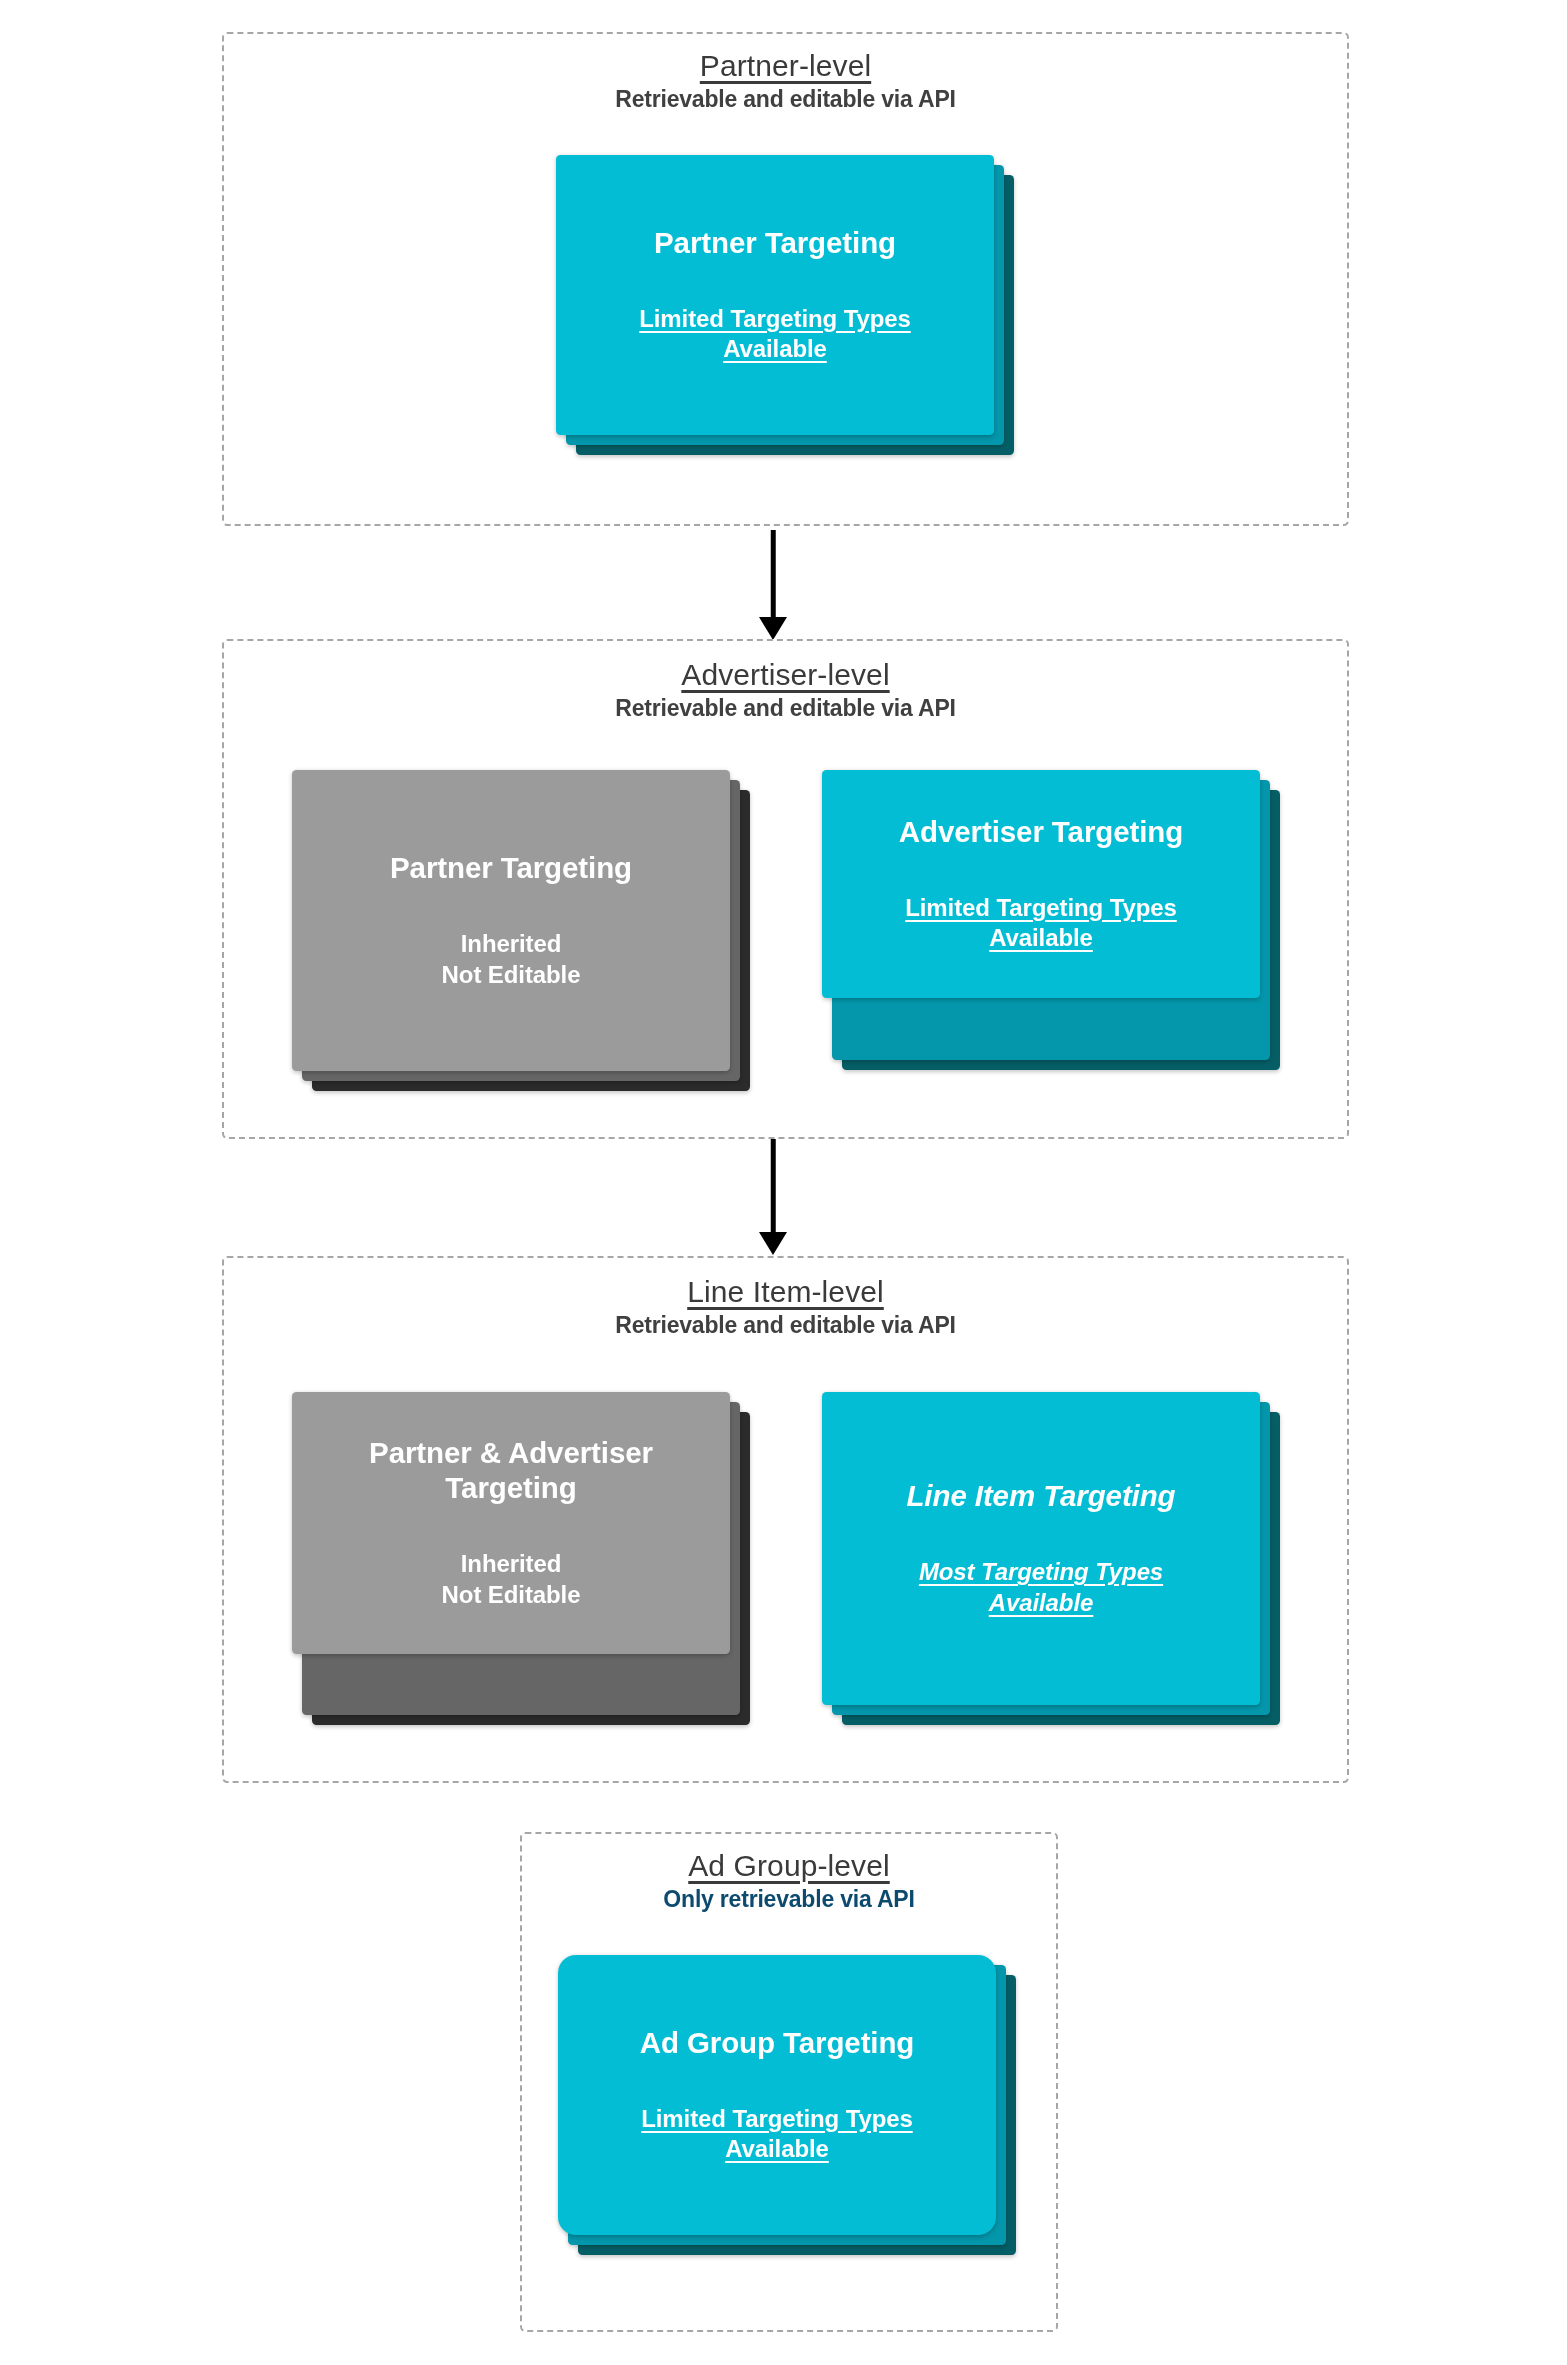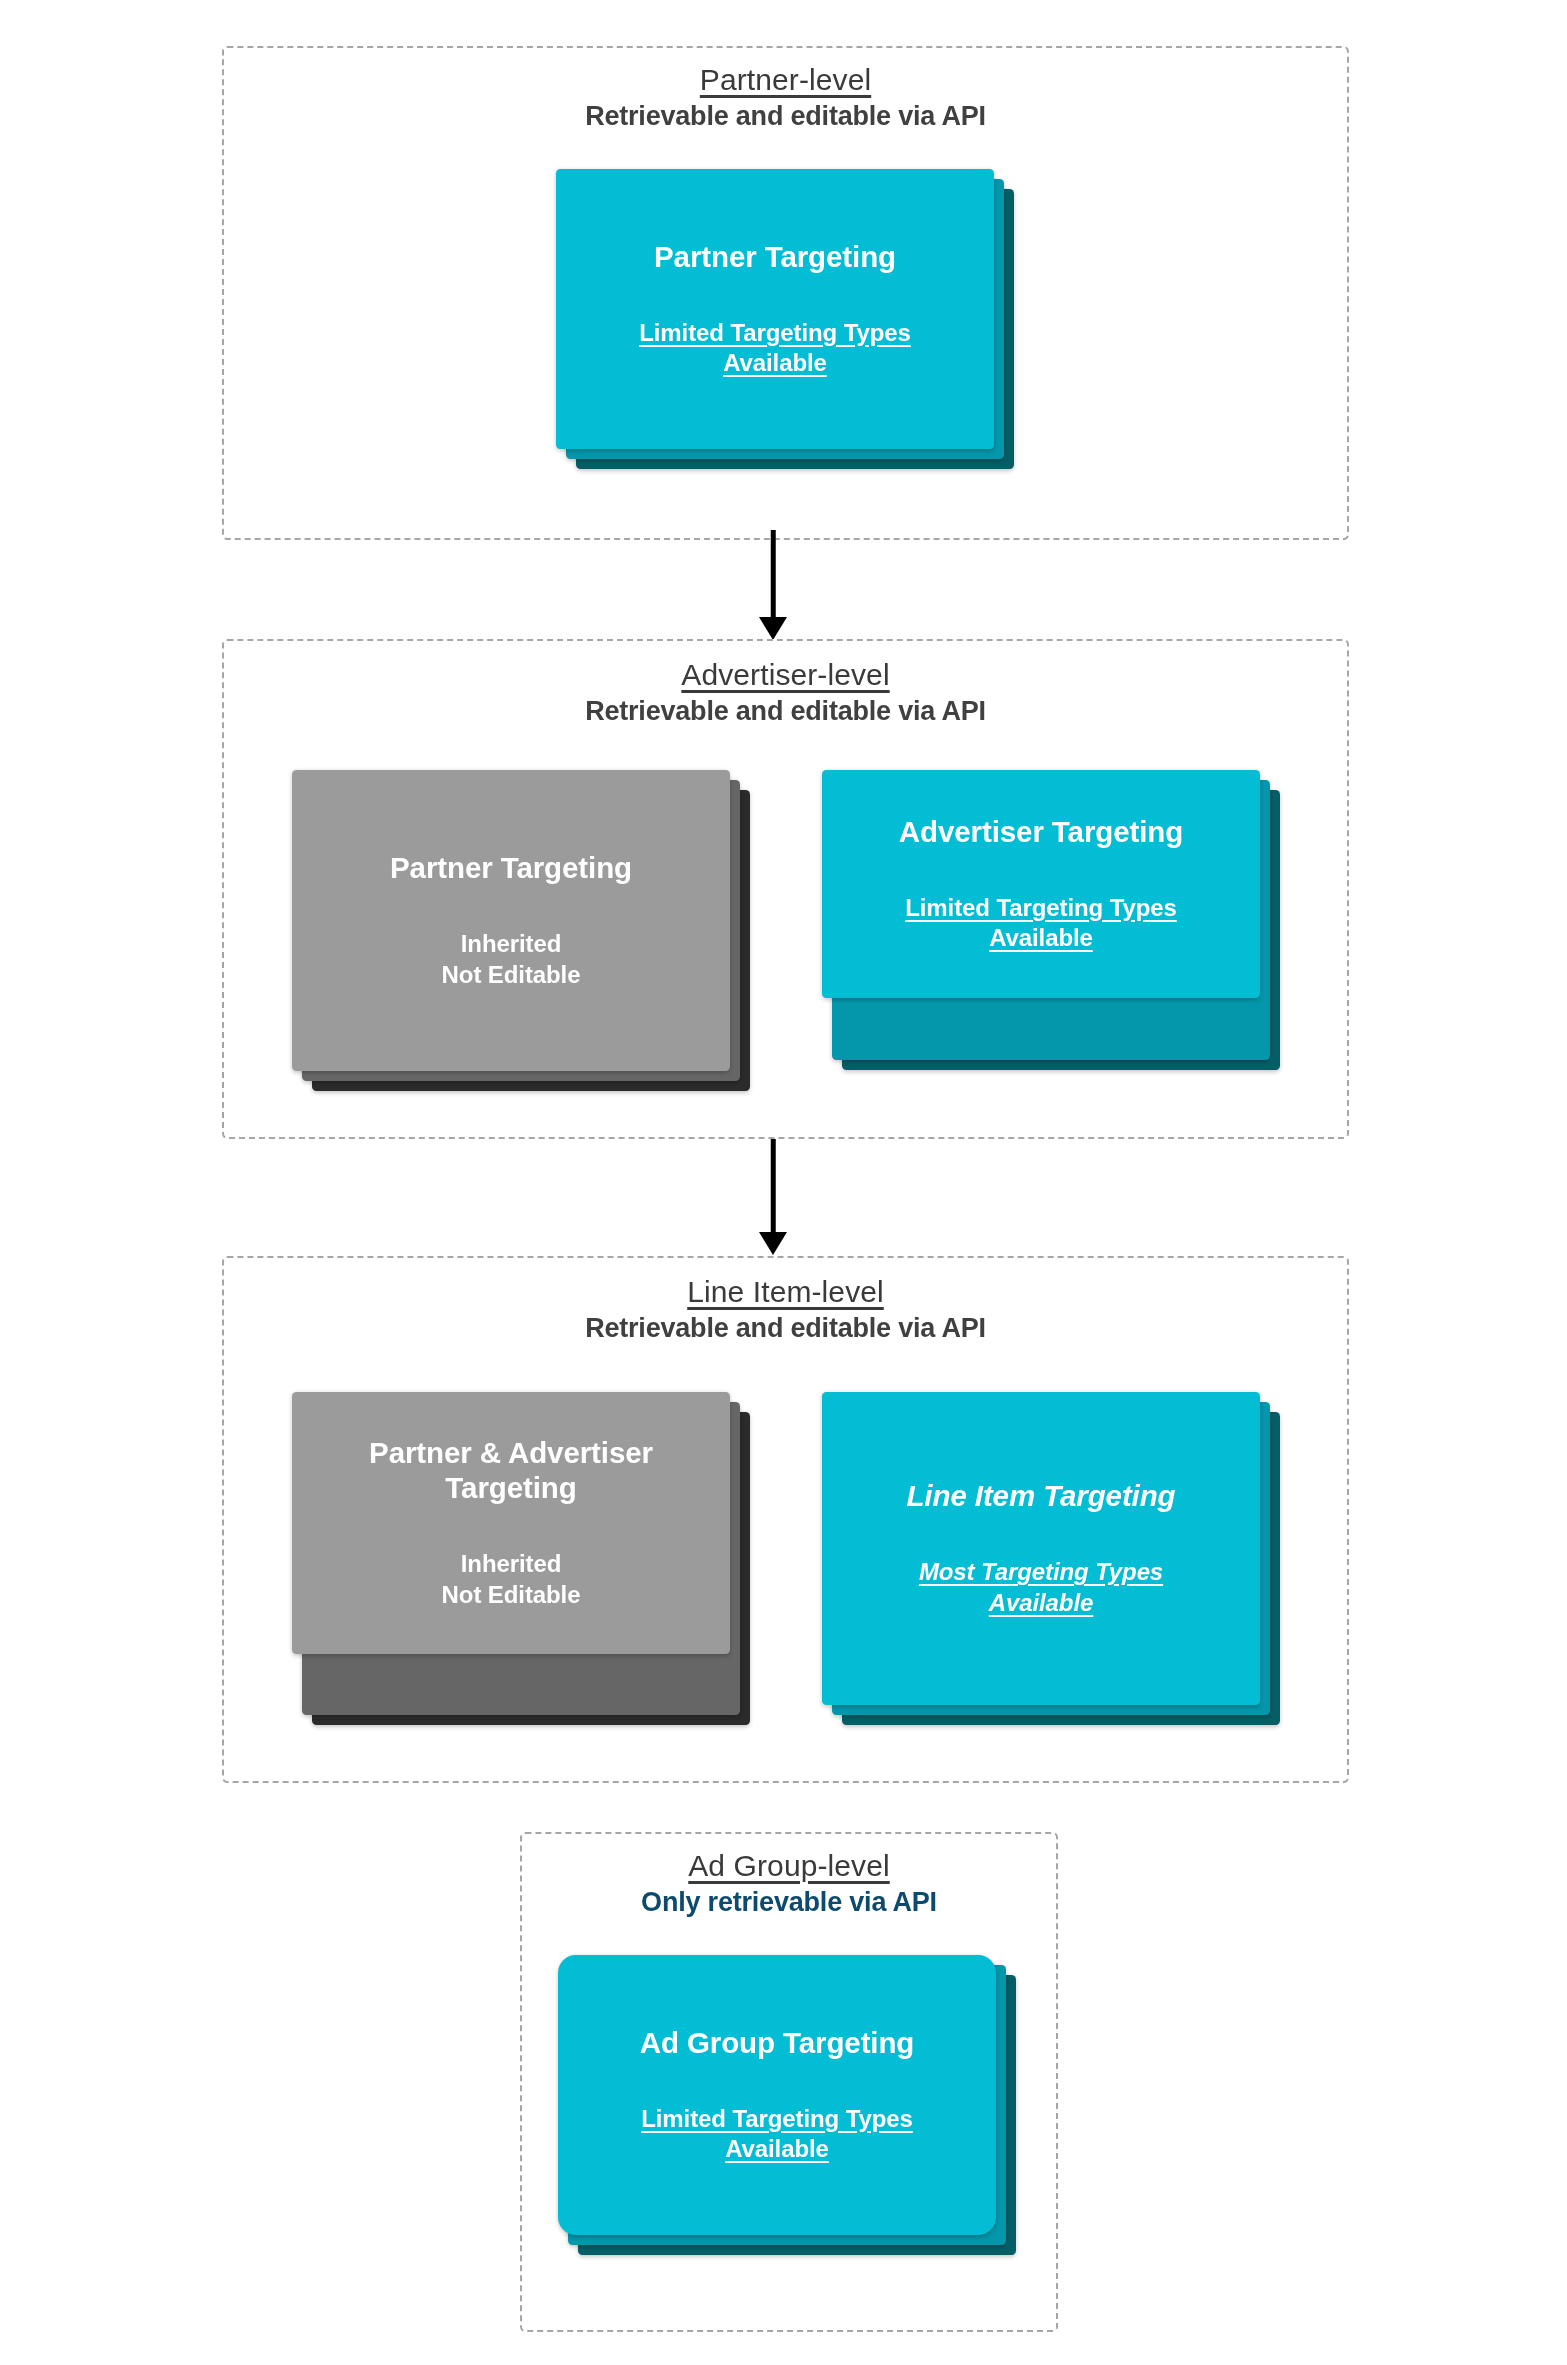--- a/index.html
+++ b/index.html
@@ -38,21 +38,21 @@
   .level-title {
     font-size: 30px;
     font-weight: 400;
     color: #3a3a3a;
     text-decoration: underline;
     text-underline-offset: 4.5px;
     line-height: 1.18;
     letter-spacing: 0.1px;
   }
   .level-sub {
-    font-size: 27px;
+    font-size: 23px;
     font-weight: bold;
     color: #404040;
     line-height: 1.2;
     margin-top: 2.7px;
     letter-spacing: -0.2px;
   }
   .level-sub.red {
     color: #0c4a6e;
   }
 
@@ -133,21 +133,21 @@
     border-left: 14.3px solid transparent;
     border-right: 14.3px solid transparent;
     border-top: 23px solid #000000;
   }
 </style>
 </head>
 <body>
 
 <div class="canvas">
 
-  <div class="level-box" style="left:222px; top:46px; width:1127px; height:494px;">
+  <div class="level-box" style="left:222px; top:32px; width:1127px; height:494px;">
     <div class="level-head" style="top:14.3px;">
       <div class="level-title">Partner-level</div>
       <div class="level-sub">Retrievable and editable via API</div>
     </div>
 
     <div class="stack cyan" style="left:332px; top:121px; width:438px; height:280px;">
       <div class="layer back" style="width:438px; height:280px;"></div>
       <div class="layer mid" style="width:438px; height:280px;"></div>
       <div class="layer front" style="width:438px; height:280px;">
         <div class="card-inner">

